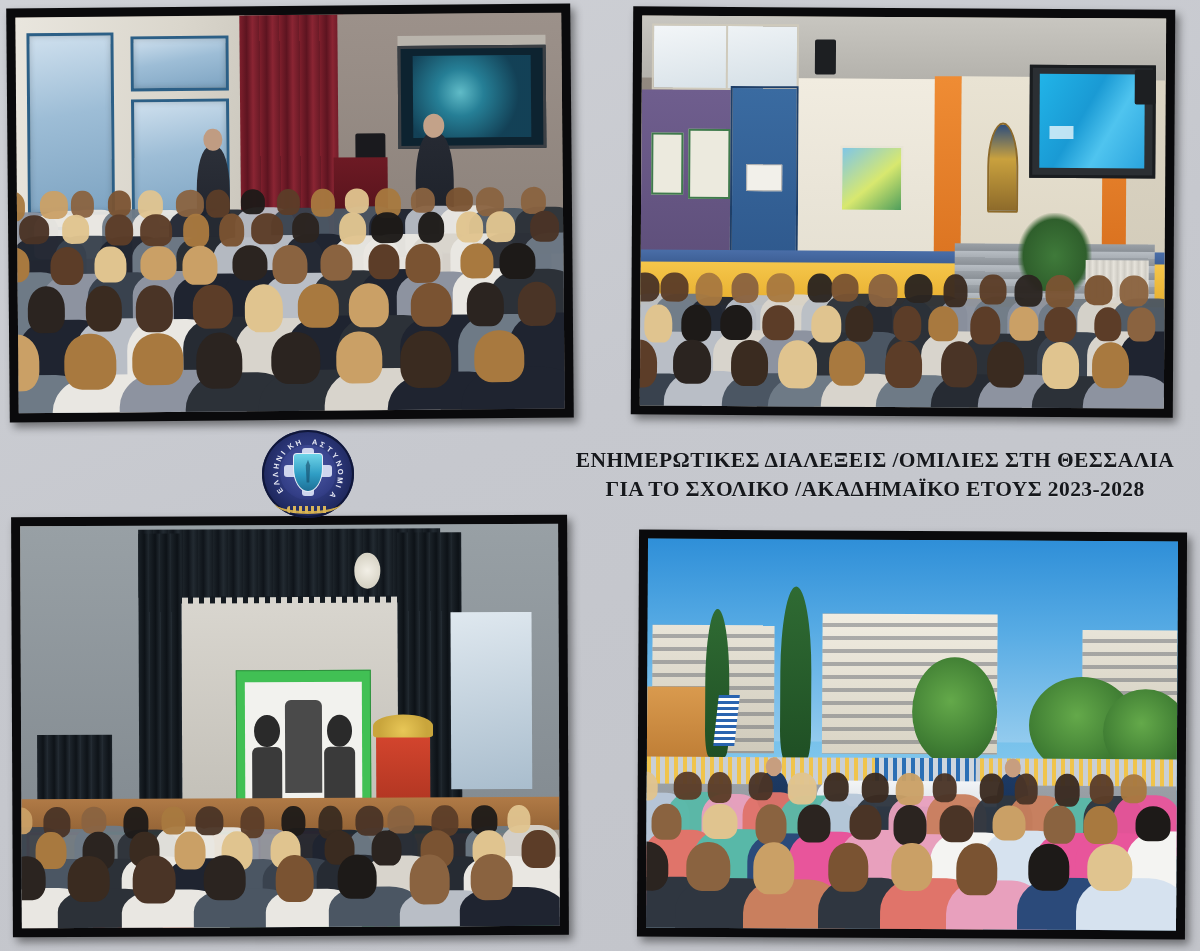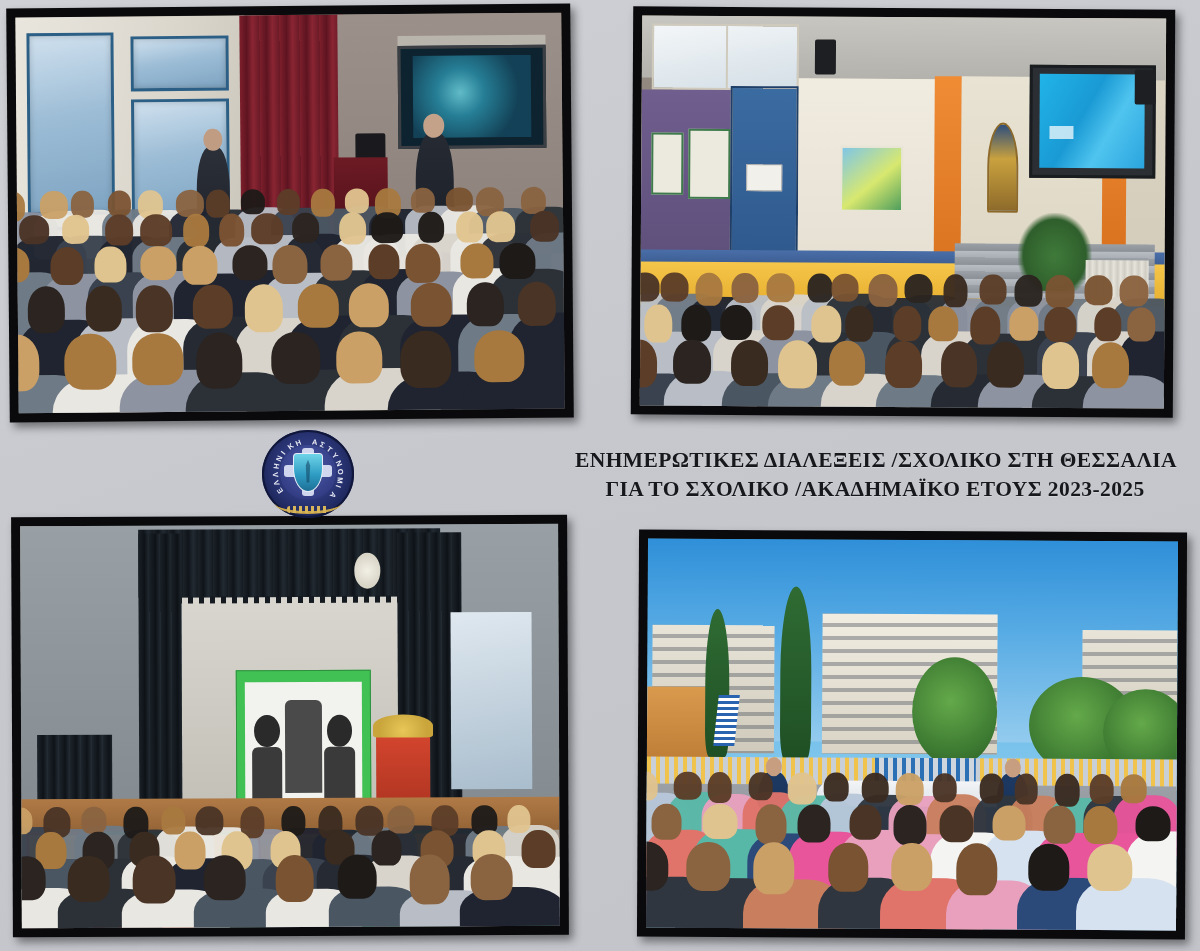--- a/index.html
+++ b/index.html
@@ -889,17 +889,17 @@
         <span style="transform: translate(34.7032px, 12.8331px) rotate(110.294deg);">Ι</span>
         <span style="transform: translate(30.3086px, 21.2223px) rotate(125deg);">Α</span>
       </div>
     <div class="inner"></div>
     <div class="cross"></div>
     <div class="shield"></div>
     <div class="laurel"></div>
   </div>
 
   <div class="caption">
-    <span class="line line1">ΕΝΗΜΕΡΩΤΙΚΕΣ ΔΙΑΛΕΞΕΙΣ /ΣΧΟΛΙΚΟ ΣΤΗ ΘΕΣΣΑΛΙΑ</span>
-    <span class="line line2">ΓΙΑ ΤΟ ΣΧΟΛΙΚΟ /ΑΚΑΔΗΜΑΪΚΟ ΕΤΟΥΣ 2023-2025</span>
+    <span class="line line1">ΕΝΗΜΕΡΩΤΙΚΕΣ ΔΙΑΛΕΞΕΙΣ /ΟΜΙΛΙΕΣ ΣΤΗ ΘΕΣΣΑΛΙΑ</span>
+    <span class="line line2">ΓΙΑ ΤΟ ΣΧΟΛΙΚΟ /ΑΚΑΔΗΜΑΪΚΟ ΕΤΟΥΣ 2023-2028</span>
   </div>
 
 </div>
 
 </body></html>

